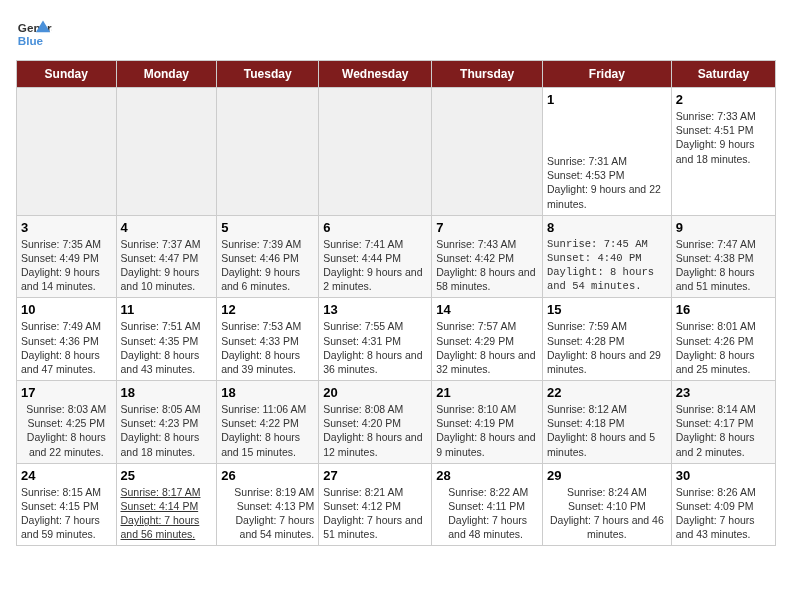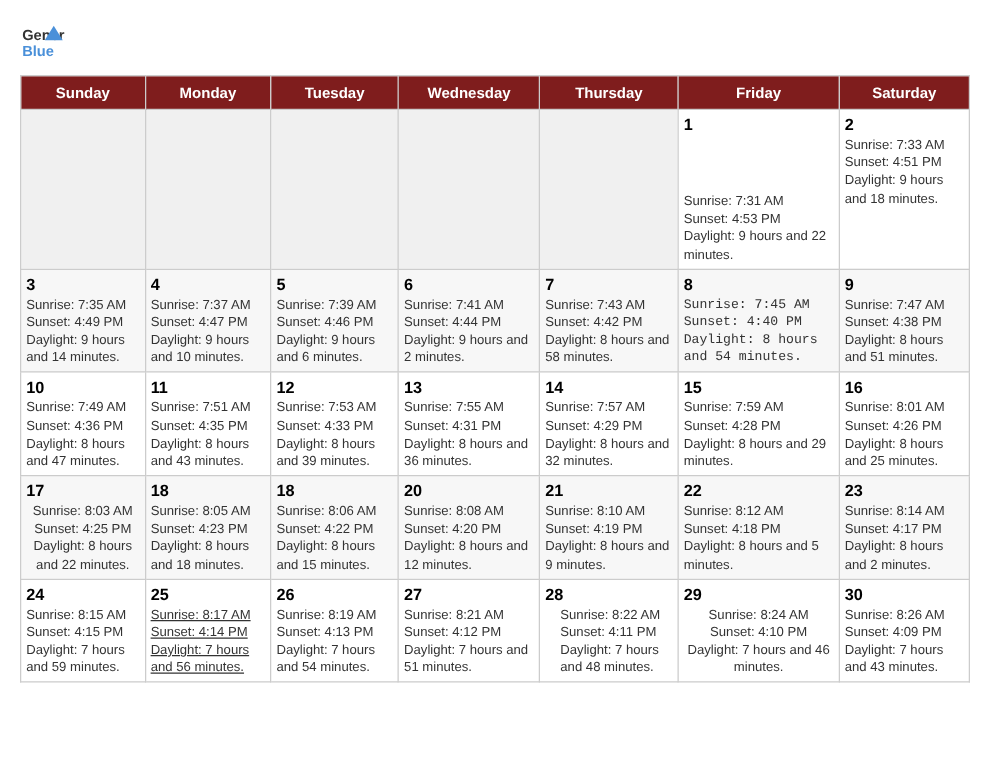--- a/index.html
+++ b/index.html
@@ -221,21 +221,21 @@
 Daylight: 8 hours and 22 minutes.</div>
         </td>
         <td>
           <span class="day-num">18</span>
           <div class="day-info" style="white-space: pre-line;">Sunrise: 8:05 AM
 Sunset: 4:23 PM
 Daylight: 8 hours and 18 minutes.</div>
         </td>
         <td>
           <span class="day-num">18</span>
-          <div class="day-info" style="white-space: pre-line;">Sunrise: 8:06 AM
+          <div class="day-info" style="white-space: pre-line;">Sunrise: 11:06 AM
 Sunset: 4:22 PM
 Daylight: 8 hours and 15 minutes.</div>
         </td>
         <td>
           <span class="day-num">20</span>
           <div class="day-info" style="white-space: pre-line;">Sunrise: 8:08 AM
 Sunset: 4:20 PM
 Daylight: 8 hours and 12 minutes.</div>
         </td>
         <td>
@@ -265,21 +265,21 @@
 Daylight: 7 hours and 59 minutes.</div>
         </td>
         <td>
           <span class="day-num">25</span>
           <div class="day-info" style="white-space: pre-line; text-decoration: underline;">Sunrise: 8:17 AM
 Sunset: 4:14 PM
 Daylight: 7 hours and 56 minutes.</div>
         </td>
         <td>
           <span class="day-num">26</span>
-          <div class="day-info" style="white-space: pre-line;">Sunrise: 8:19 AM
+          <div class="day-info" style="white-space: pre-line; text-align: right;">Sunrise: 8:19 AM
 Sunset: 4:13 PM
 Daylight: 7 hours and 54 minutes.</div>
         </td>
         <td>
           <span class="day-num">27</span>
           <div class="day-info" style="white-space: pre-line;">Sunrise: 8:21 AM
 Sunset: 4:12 PM
 Daylight: 7 hours and 51 minutes.</div>
         </td>
         <td>

